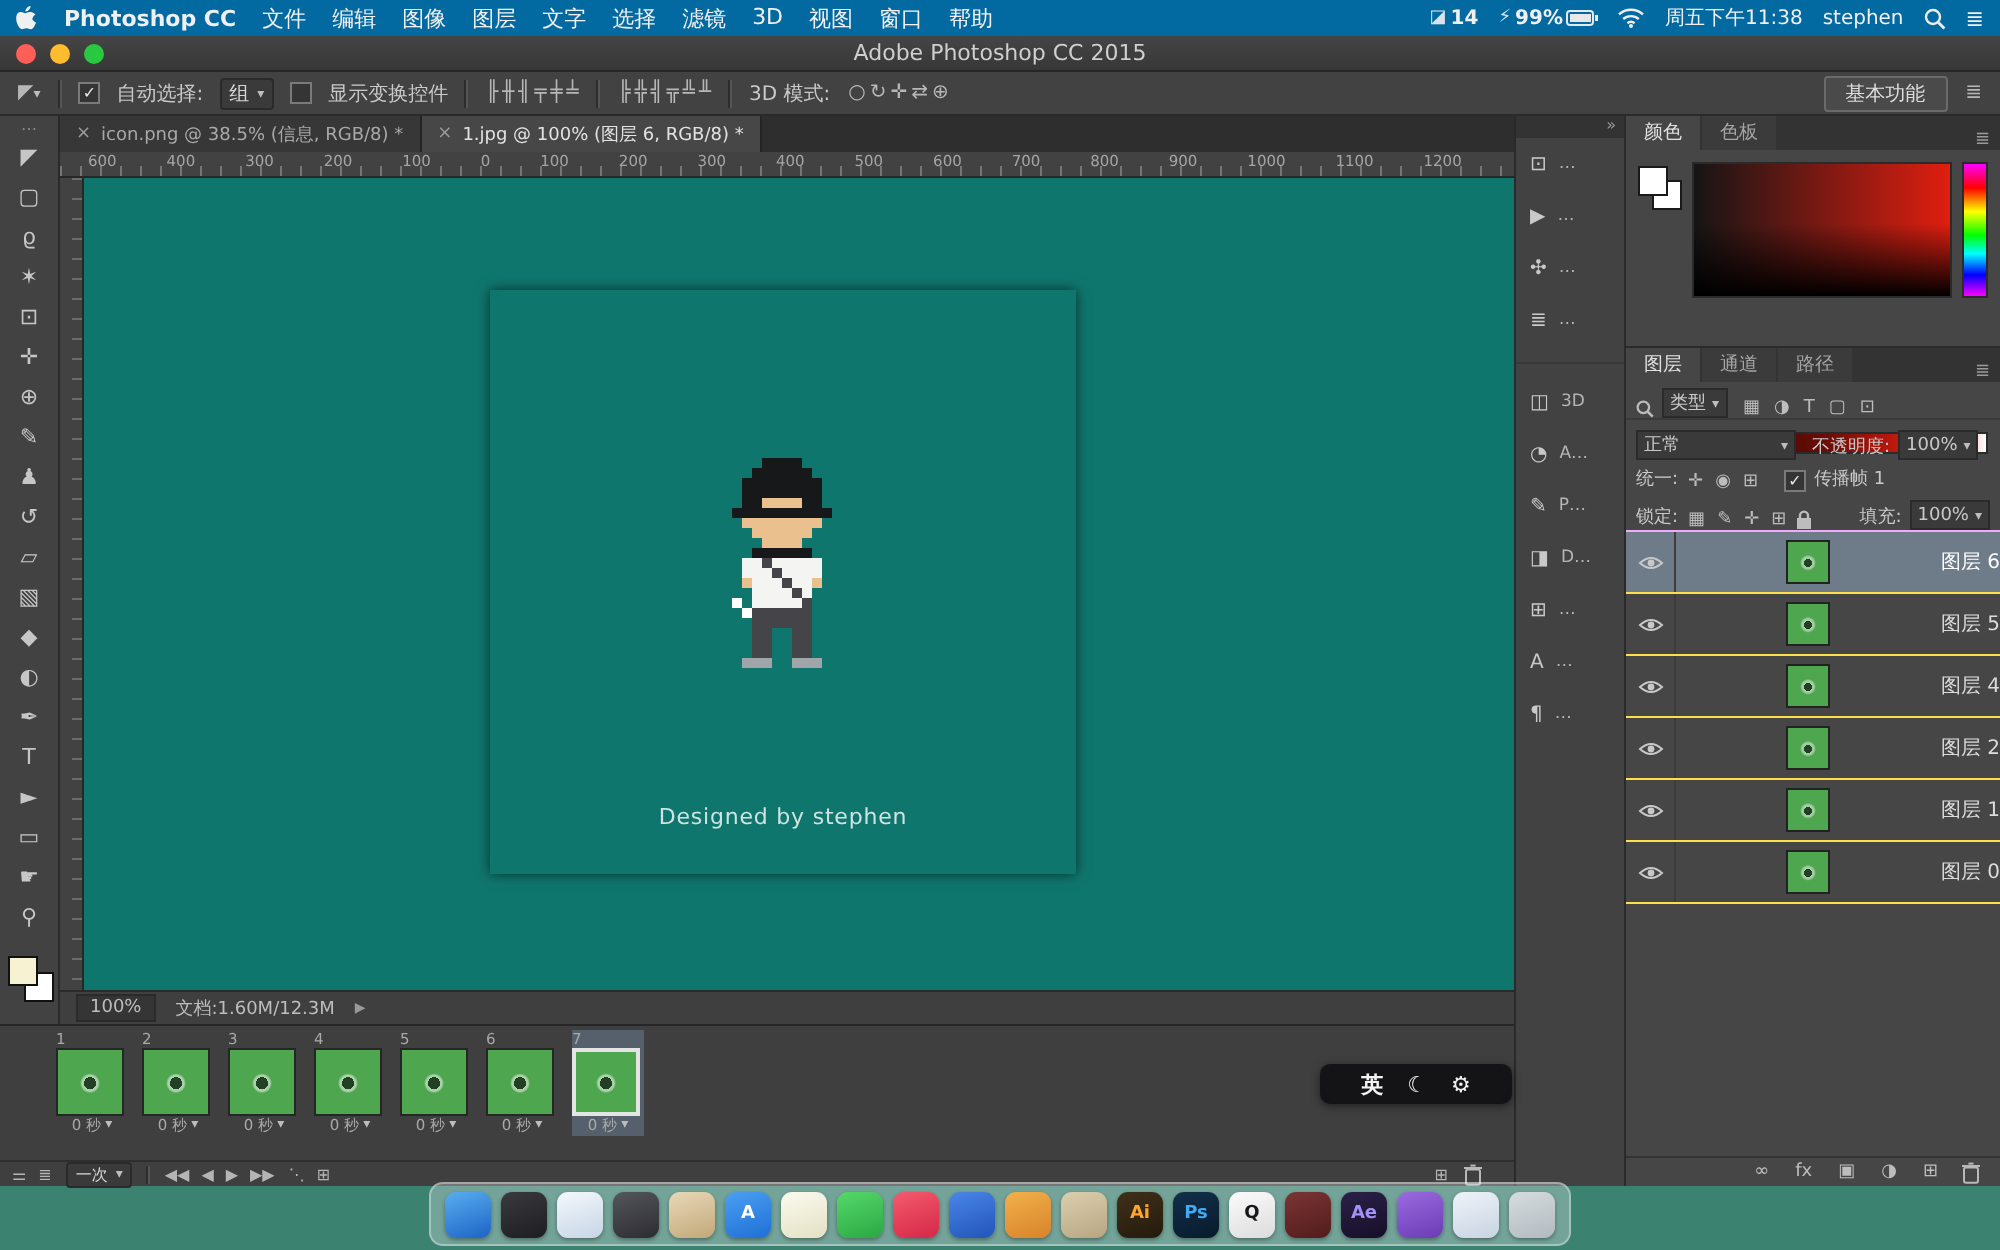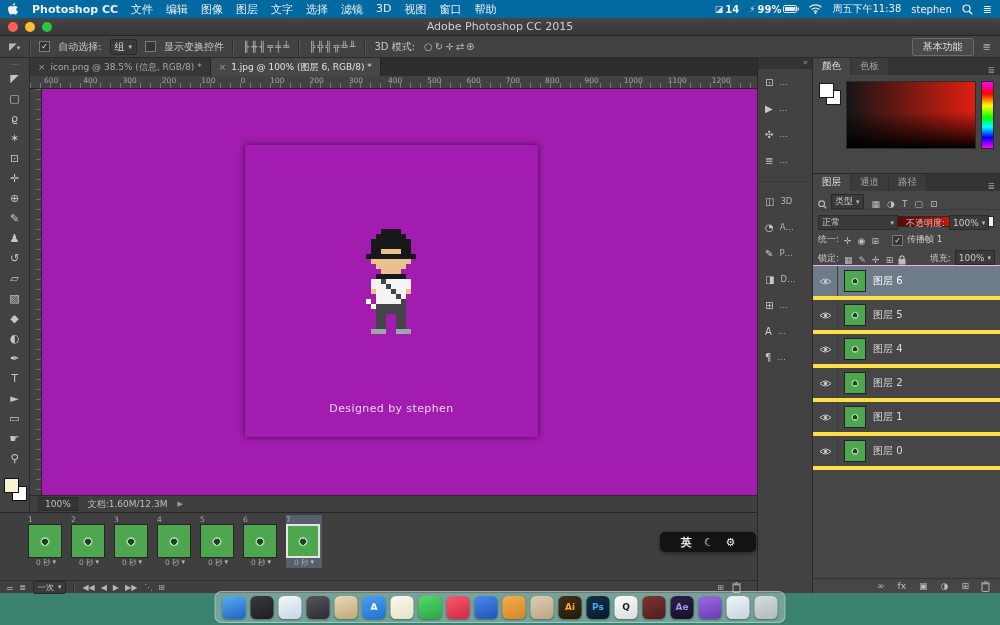--- a/index.html
+++ b/index.html
@@ -54,21 +54,21 @@
   #rulerH{position:absolute;left:30px;top:76px;width:727px;height:13px;background:#424242;
           border-bottom:1px solid #272727;box-sizing:border-box;overflow:hidden;}
   #rulerH .ticks{position:absolute;left:0;right:0;bottom:0;height:5px;
           background:repeating-linear-gradient(90deg,rgba(255,255,255,.28) 0 1px,transparent 1px 10px);}
   #rulerH .labels{position:absolute;left:14px;right:26px;top:0;display:flex;justify-content:space-between;
           font-size:7.5px;color:#a5a5a5;}
   #rulerV{position:absolute;left:30px;top:89px;width:12px;height:406px;background:#424242;
           border-right:1px solid #272727;box-sizing:border-box;
           background-image:repeating-linear-gradient(180deg,rgba(255,255,255,.22) 0 1px,transparent 1px 10px);
           background-size:5px 100%;background-repeat:no-repeat;background-position:right;} 
-  #canvasArea{position:absolute;left:30px;top:89px;width:727px;height:406px;background:#a21caf;}
+  #canvasArea{position:absolute;left:30px;top:89px;width:727px;height:406px;background:#0f766e;}
   #image{position:absolute;left:215px;top:56px;width:293px;height:292px;box-shadow:0 0 6px rgba(0,0,0,.6);}
   #sprite{position:absolute;left:121px;top:84px;}
   #caption{position:absolute;left:0;right:0;bottom:22px;text-align:center;font-size:11px;
            color:rgba(255,255,255,.8);letter-spacing:.4px;}
   
   #statusbar{position:absolute;left:30px;top:495px;width:727px;height:17px;background:#3f3f3f;
              border-top:1px solid #2a2a2a;box-sizing:border-box;display:flex;align-items:center;
              gap:10px;padding:0 8px;font-size:9px;color:#bdbdbd;}
   #zoomBox{background:#353535;border:1px solid #2a2a2a;padding:0 6px;height:12px;display:flex;align-items:center;}
   
@@ -118,21 +118,21 @@
   #layersPanel{position:absolute;left:0;top:115px;width:187px;bottom:0;border-top:1px solid #2a2a2a;}
   .lrow{display:flex;align-items:flex-end;gap:4px;padding:0 5px;color:#c9c9c9;font-size:9px;}
   #filterRow{height:18px;border-bottom:1px solid #3a3a3a;}
   #blendRow{height:20px;}
   #unifyRow{height:16px;}
   #lockRow{height:19px;border-bottom:1px solid #f0abfc;}
   .mini{font-size:9px;color:#bdbdbd;padding:0 1px;}
   .valbox{display:inline-flex;align-items:center;gap:3px;background:#3a3a3a;border:1px solid #2a2a2a;
           padding:0 3px;height:13px;}
   #layerList{}
-  .layer{height:30px;display:flex;align-items:center;border-bottom:4px solid #fde047;background:#464646;}
+  .layer{height:30px;display:flex;align-items:center;border-bottom:1px solid #fde047;background:#464646;justify-content:space-between;}
   .layer.sel{background:#6e7b89;}
   .eyebox{width:24px;height:30px;display:flex;align-items:center;justify-content:center;border-right:1px solid #3d3d3d;}
   .lthumb{width:22px;height:22px;margin:0 7px 0 6px;border:1px solid #222;box-sizing:border-box;
           background:var(--green) radial-gradient(circle at 50% 52%,rgba(10,10,12,.65) 0 2px,rgba(245,245,245,.5) 2px 3px,transparent 4px);}
   .lname{font-size:10px;color:#dcdcdc;}
   .layer.sel .lname{color:#fff;}
   #layersBottom{position:absolute;left:0;bottom:0;width:100%;height:15px;border-top:1px solid #333;
                 display:flex;align-items:center;justify-content:flex-end;gap:11px;padding:0 10px;
                 box-sizing:border-box;color:#b5b5b5;font-size:9px;}
   

